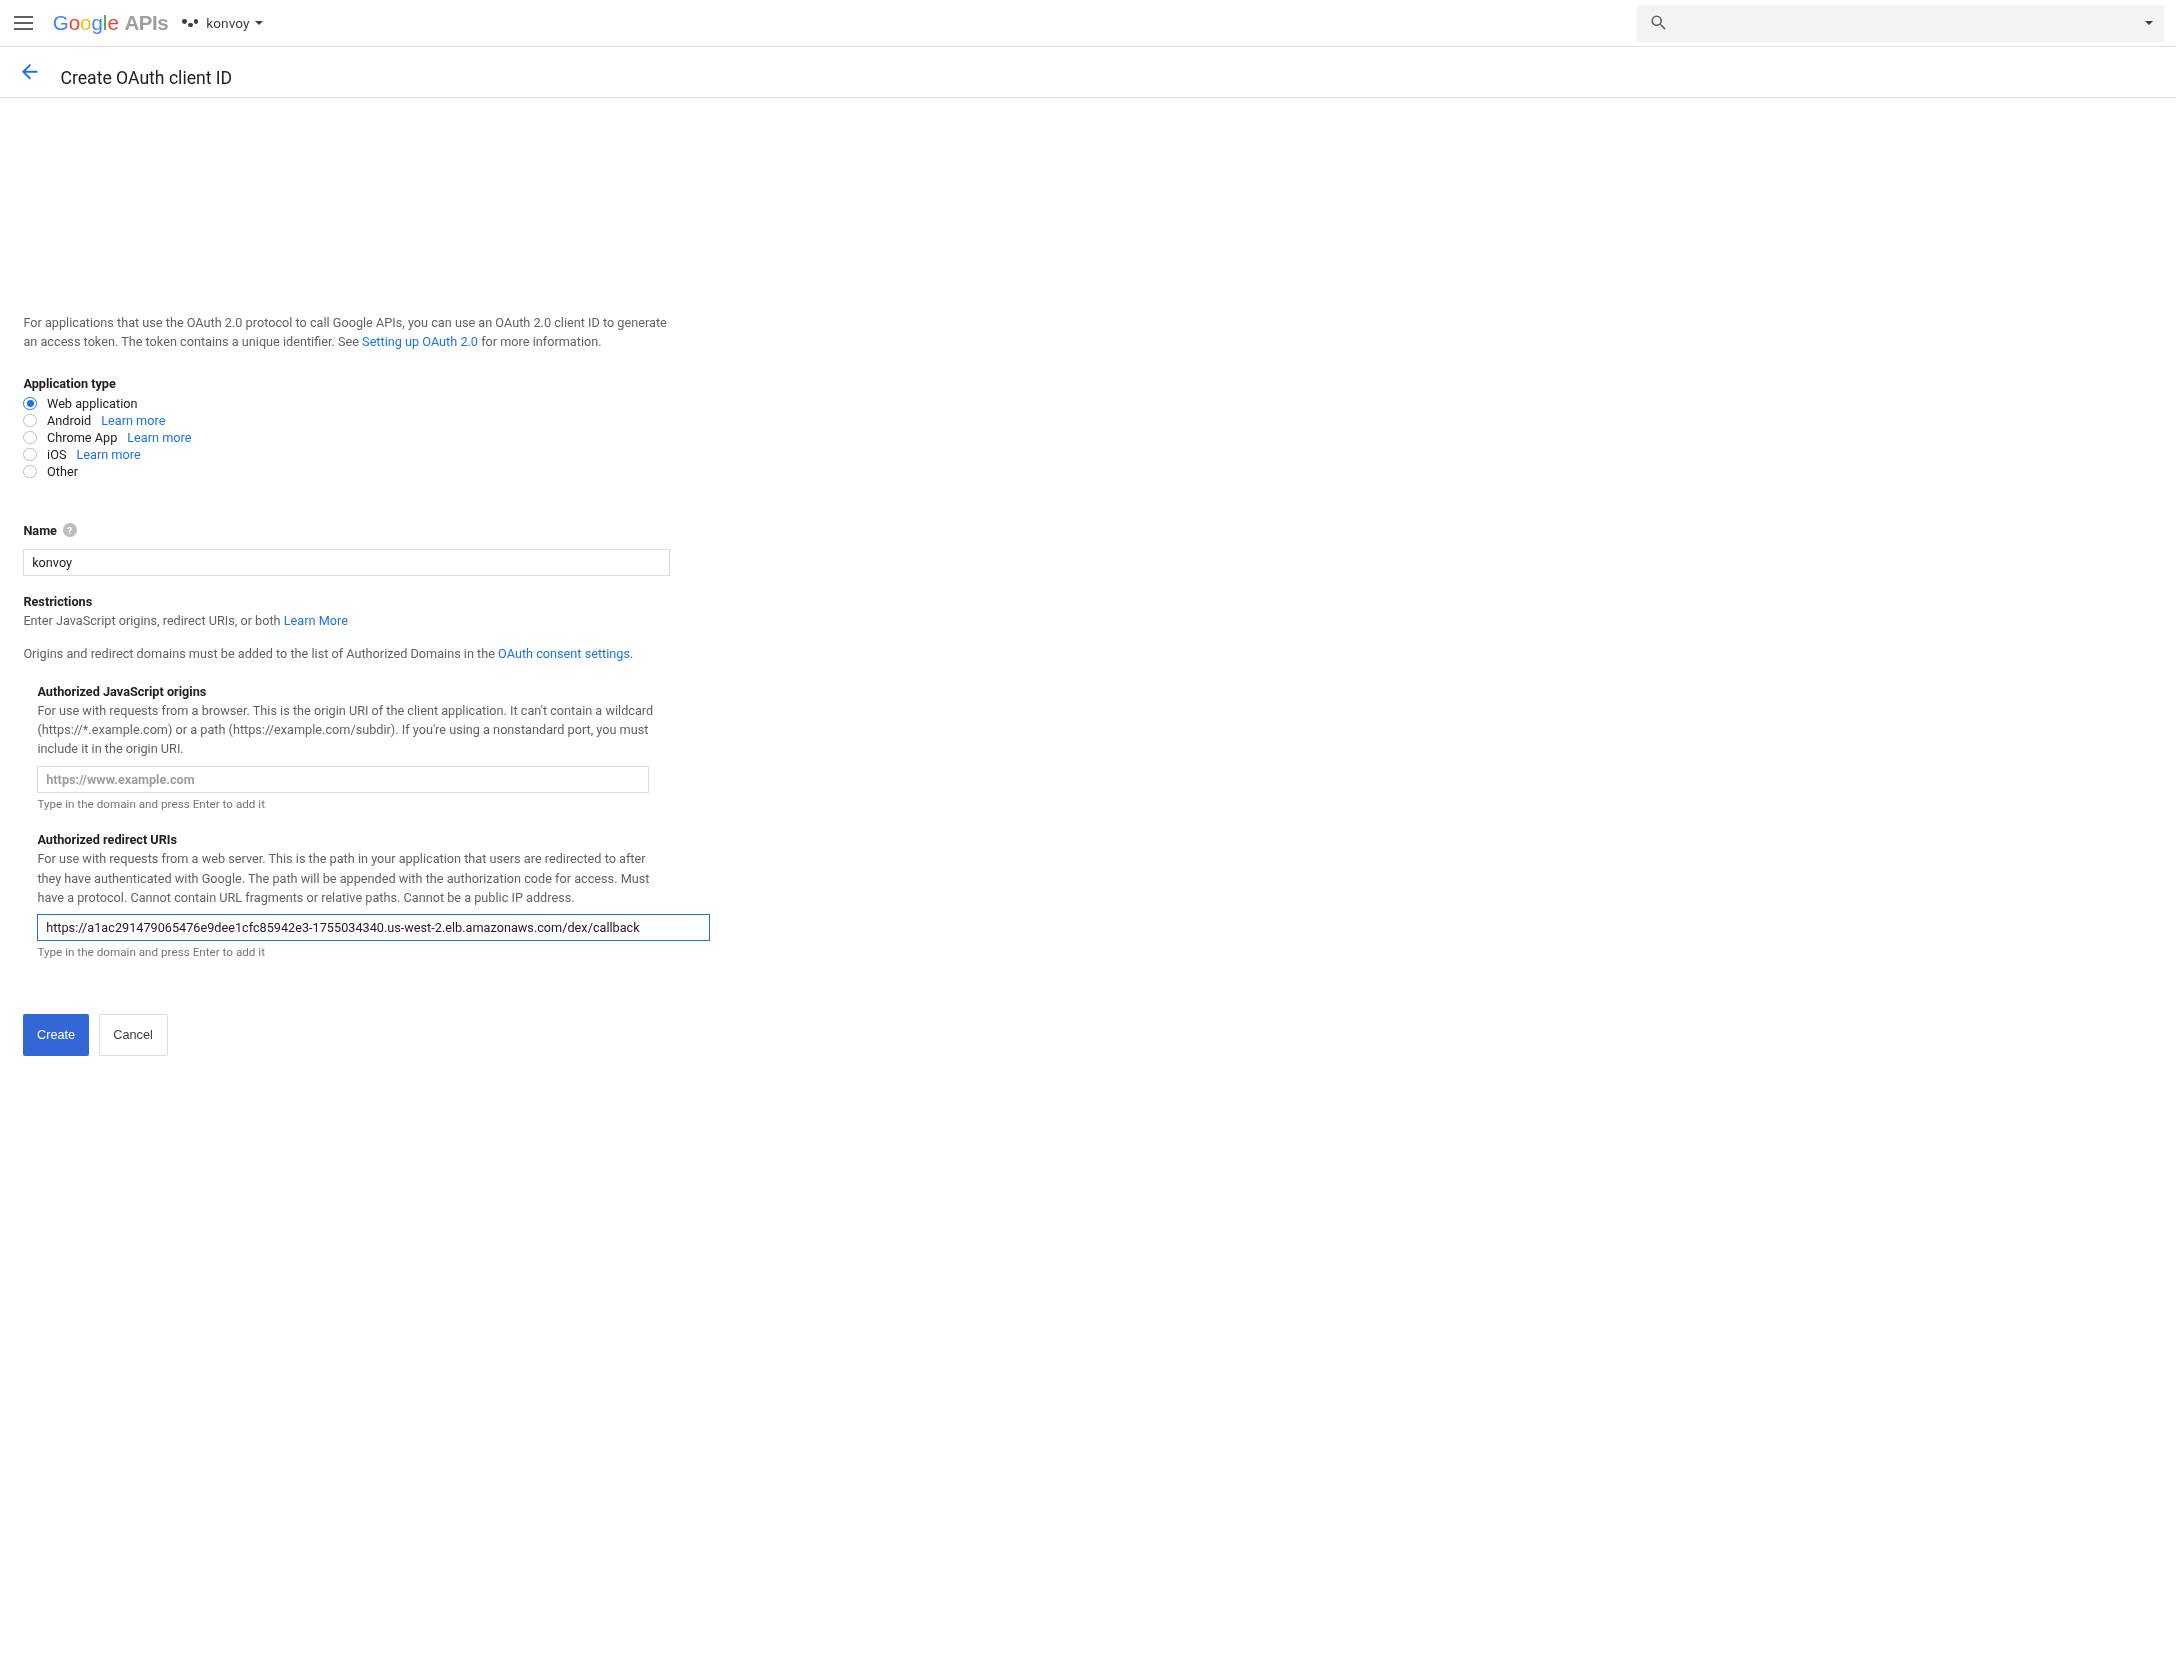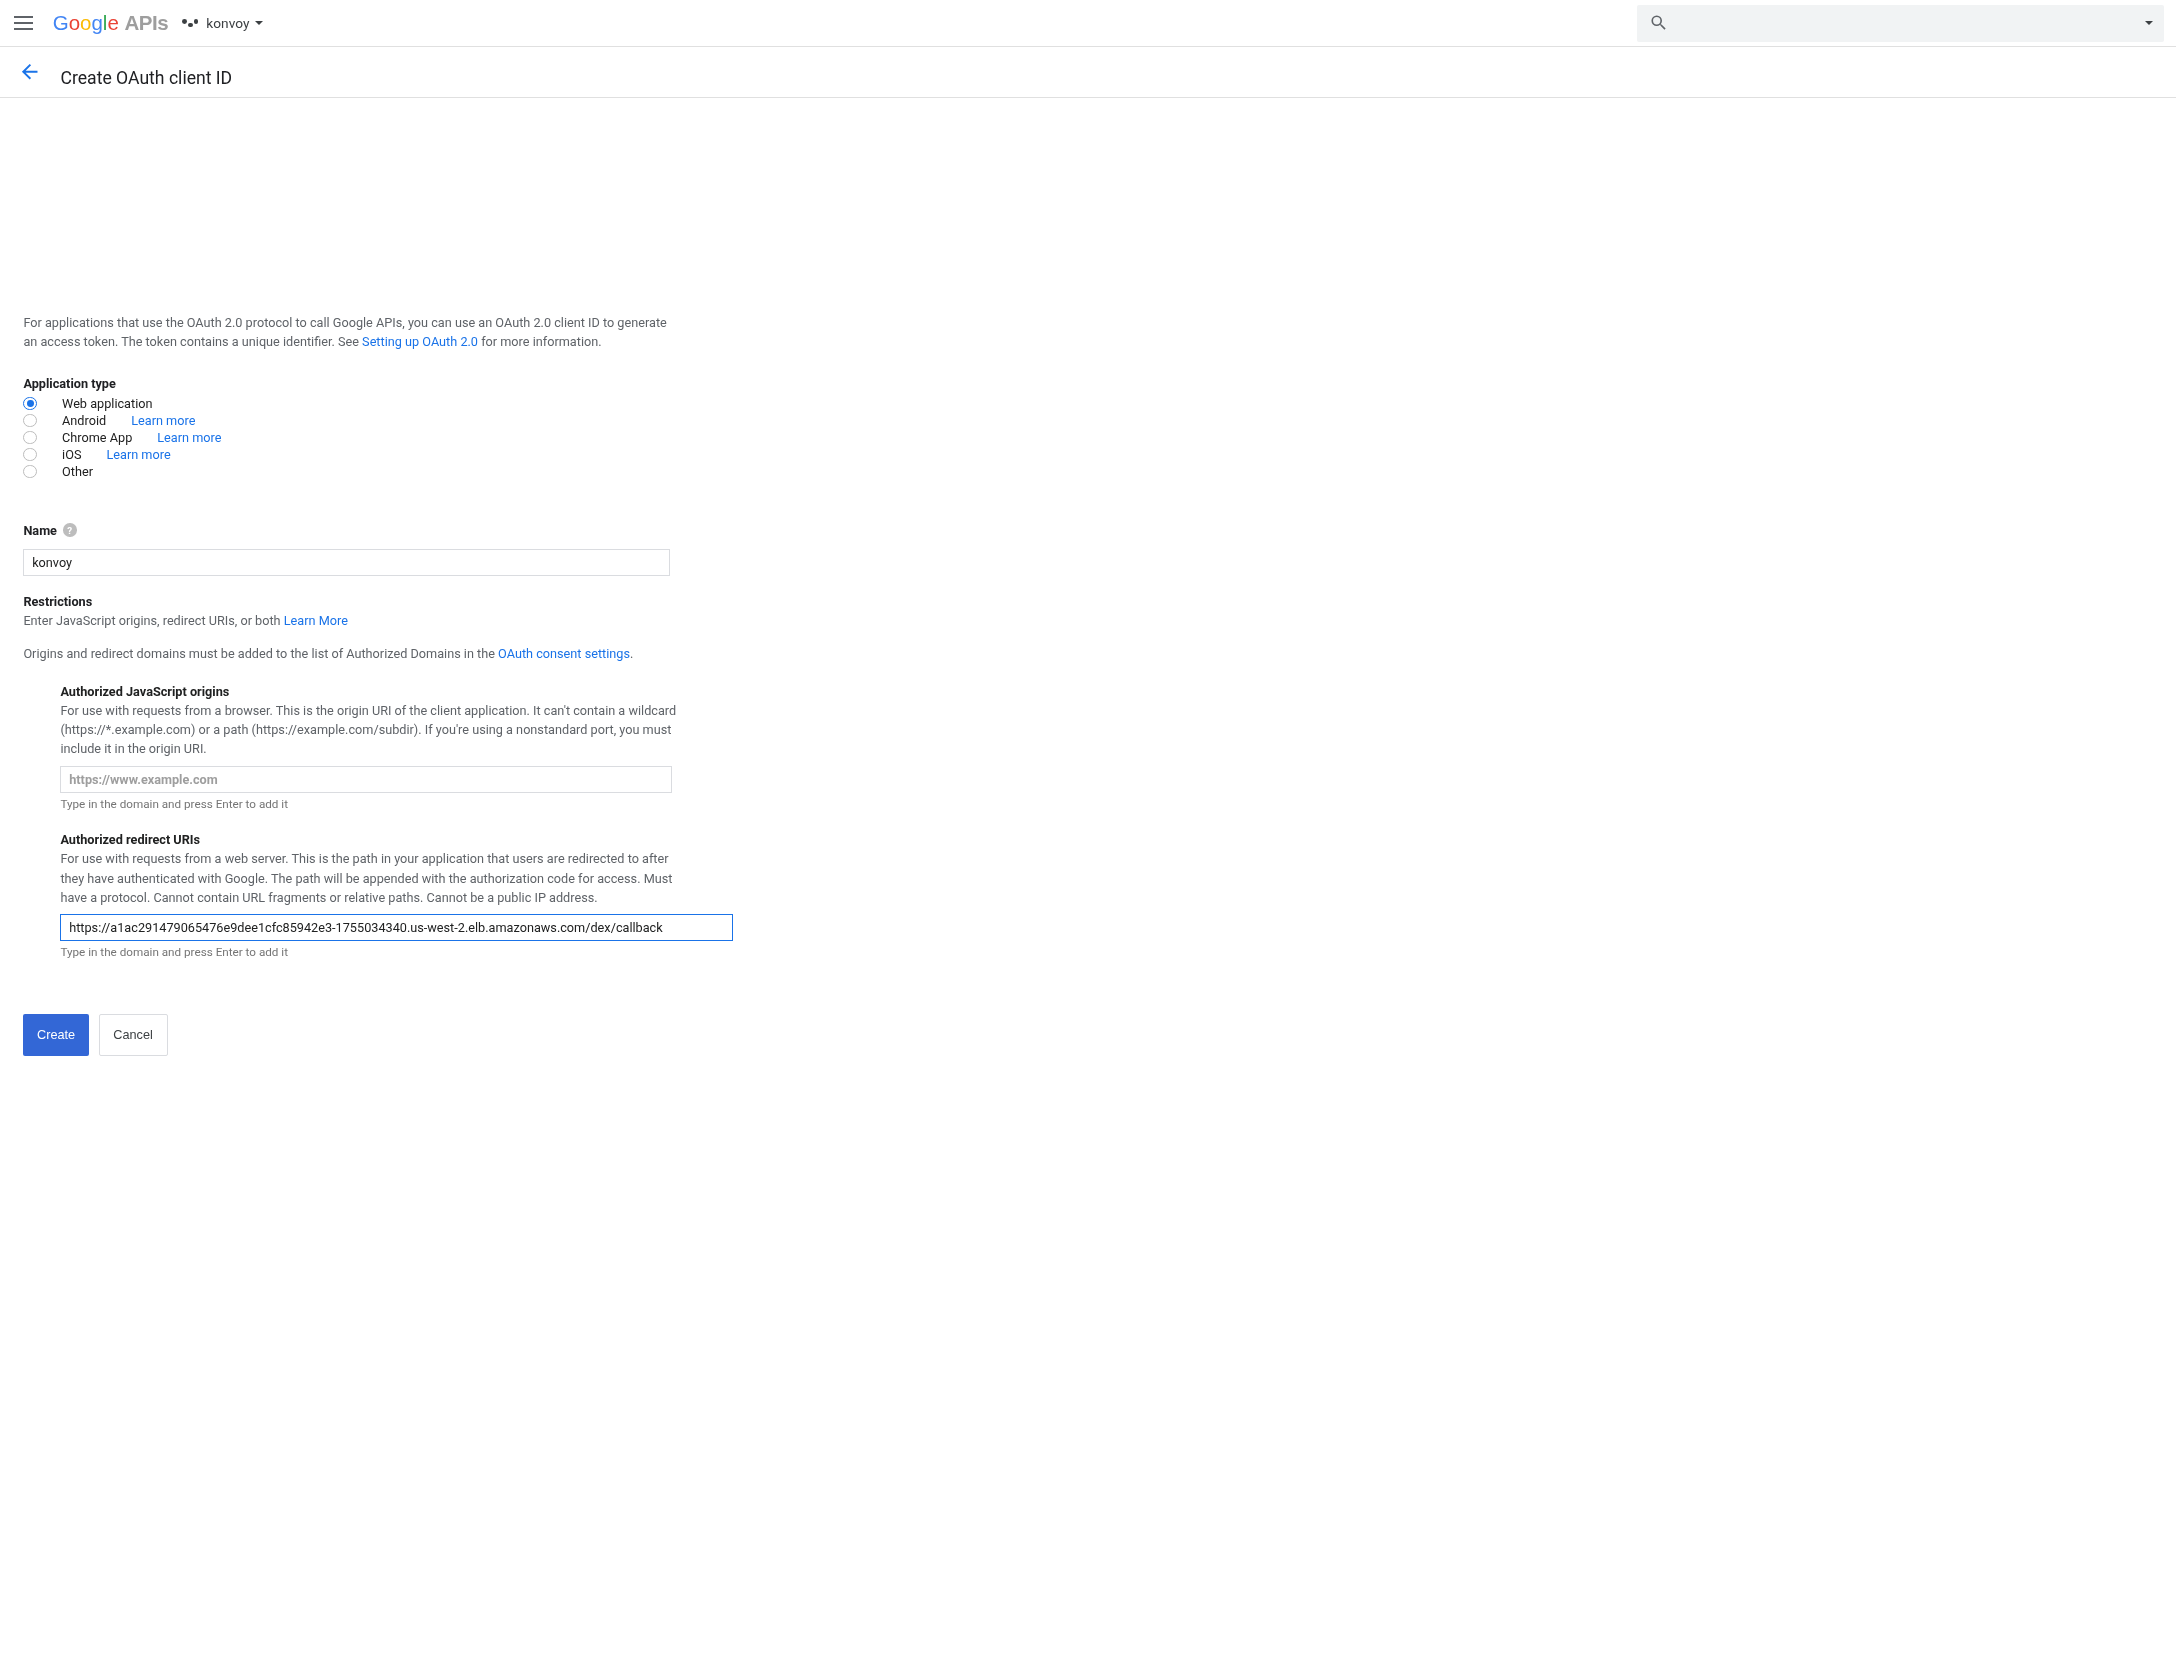--- a/index.html
+++ b/index.html
@@ -138,21 +138,21 @@
       color: #fff;
       font-size: 9.8px;
       display: inline-flex;
       align-items: center;
       justify-content: center;
       font-weight: bold;
     }
     .radio-row {
       display: flex;
       align-items: center;
-      gap: 25px;
+      gap: 10px;
       font-size: 12.7px;
       color: #212121;
       padding: 1px 0;
     }
     .radio {
       width: 13.7px; height: 13.7px;
       border: 1.5px solid #bdbdbd;
       border-radius: 50%;
       display: inline-flex;
       align-items: center;
@@ -188,21 +188,21 @@
       font-weight: 700;
       color: #202124;
       margin-bottom: 2px;
     }
     .desc {
       color: #5f6368;
       font-size: 12.7px;
       line-height: 1.5;
     }
     .sub-block {
-      margin-left: 37px;
+      margin-left: 14px;
       margin-top: 21.5px;
     }
     .sub-title {
       font-weight: 700;
       font-size: 12.7px;
       color: #202121;
       margin-bottom: 2px;
     }
     .hint {
       color: #757575;

